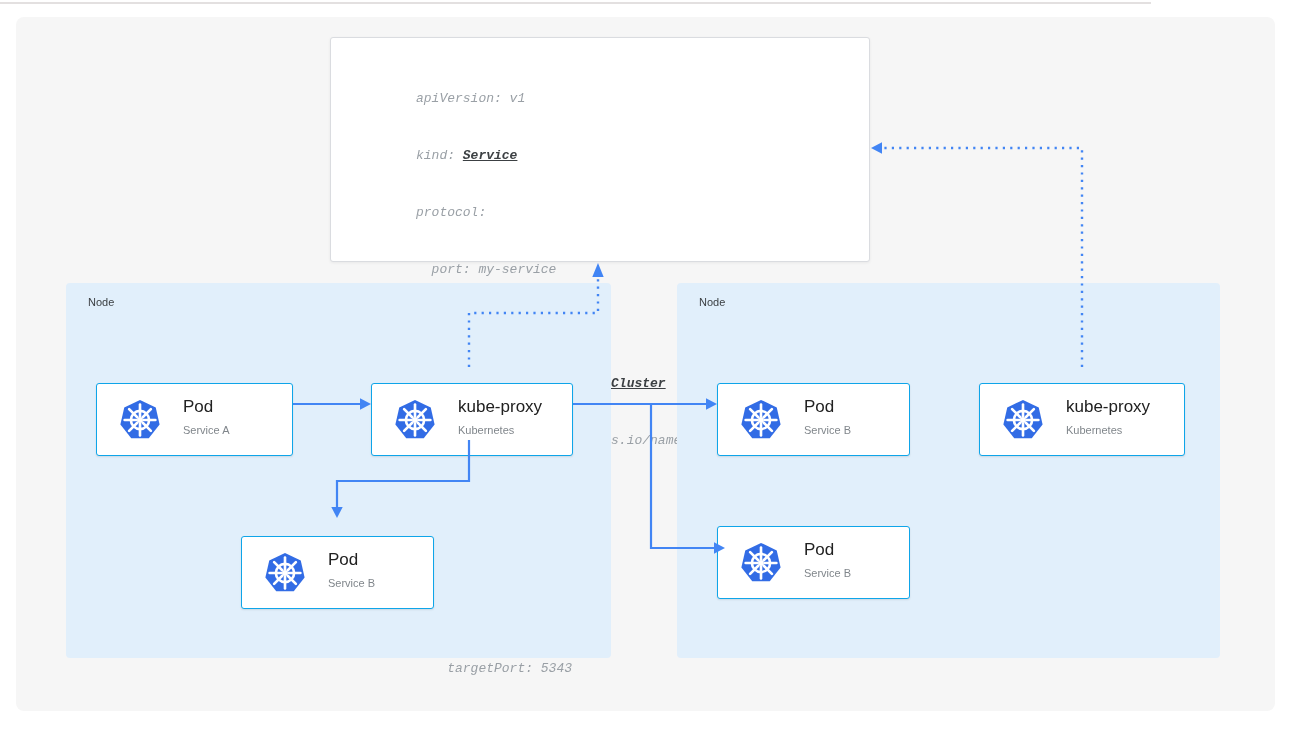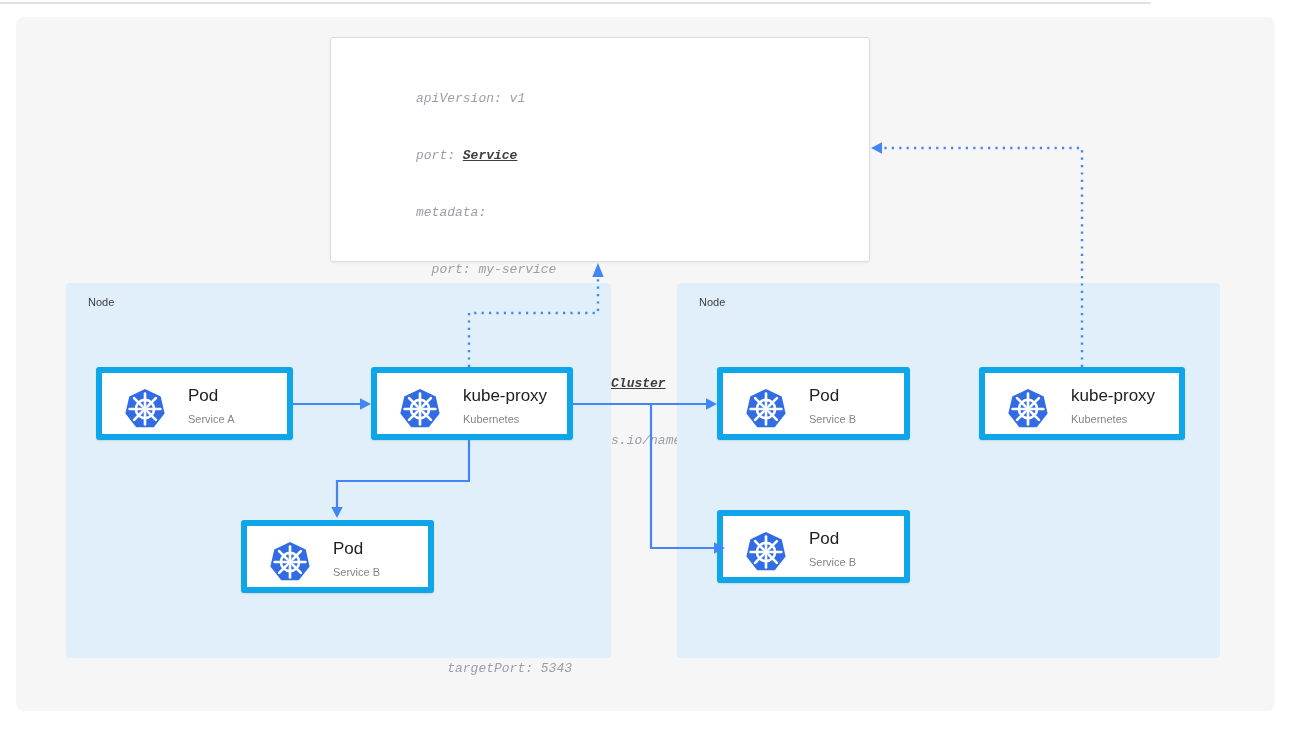--- a/index.html
+++ b/index.html
@@ -17,22 +17,22 @@
   .code-line{white-space:pre;}
   .code-bold{font-weight:bold;color:#3c4043;text-decoration:underline;}
 
   
   .node{position:absolute;background:#e1effb;border-radius:4px;}
   .node-left{left:66px;top:283px;width:545px;height:375px;}
   .node-right{left:677px;top:283px;width:543px;height:375px;}
   .node-label{position:absolute;left:22px;top:13px;font-size:11px;color:#3c4043;}
 
   
-  .card{position:absolute;background:#ffffff;border:6px solid #0ea5e9;border-radius:3px;
-        box-shadow:0 1px 2px rgba(0,0,0,.10);box-sizing:border-box;}
+  .card{position:absolute;background:#ffffff;border:1px solid #0ea5e9;border-radius:3px;
+        box-shadow:0 1px 2px rgba(0,0,0,.10);box-sizing:border-box;margin-top:16px;}
   .card .k8s-icon{position:absolute;left:22px;top:15px;width:42px;height:42px;}
   .card .card-text{position:absolute;left:86px;top:11px;}
   .card-title{font-size:17px;color:#212121;line-height:24px;}
   .card-subtitle{font-size:11px;color:#80868b;line-height:22px;}
 
   .pod-a{left:30px;top:84px;width:197px;height:73px;}
   .kproxy-left{left:305px;top:84px;width:202px;height:73px;}
   .pod-b-left{left:175px;top:237px;width:193px;height:73px;}
   .pod-r1{left:40px;top:84px;width:193px;height:73px;}
   .pod-r2{left:40px;top:227px;width:193px;height:73px;}
@@ -61,22 +61,22 @@
         <line x1="12" y1="9.8" x2="12" y2="3.2"></line>
         <line x1="13.56" y1="10.44" x2="18.22" y2="5.78"></line>
       </g>
       <circle cx="12" cy="12" r="1.7" fill="#ffffff"></circle>
     </symbol>
   </svg>
 
   <div class="yaml-card">
     <div class="yaml-code">
       <div class="code-line"><span>apiVersion: v1</span></div>
-      <div class="code-line"><span>port: </span><span class="code-bold">Service</span></div>
-      <div class="code-line"><span>metadata:</span></div>
+      <div class="code-line"><span>kind: </span><span class="code-bold">Service</span></div>
+      <div class="code-line"><span>protocol:</span></div>
       <div class="code-line"><span>  port: my-service</span></div>
       <div class="code-line"><span>spec:</span></div>
       <div class="code-line"><span>  </span><span class="code-bold">internalTrafficPolicy: Cluster</span></div>
       <div class="code-line"><span>  selector: app.kubernetes.io/name: MyApp</span></div>
       <div class="code-line"><span>  ports:</span></div>
       <div class="code-line"><span>  - protocol: TCP</span></div>
       <div class="code-line"><span>    port: 80</span></div>
       <div class="code-line"><span>    targetPort: 5343</span></div>
     </div>
   </div>

